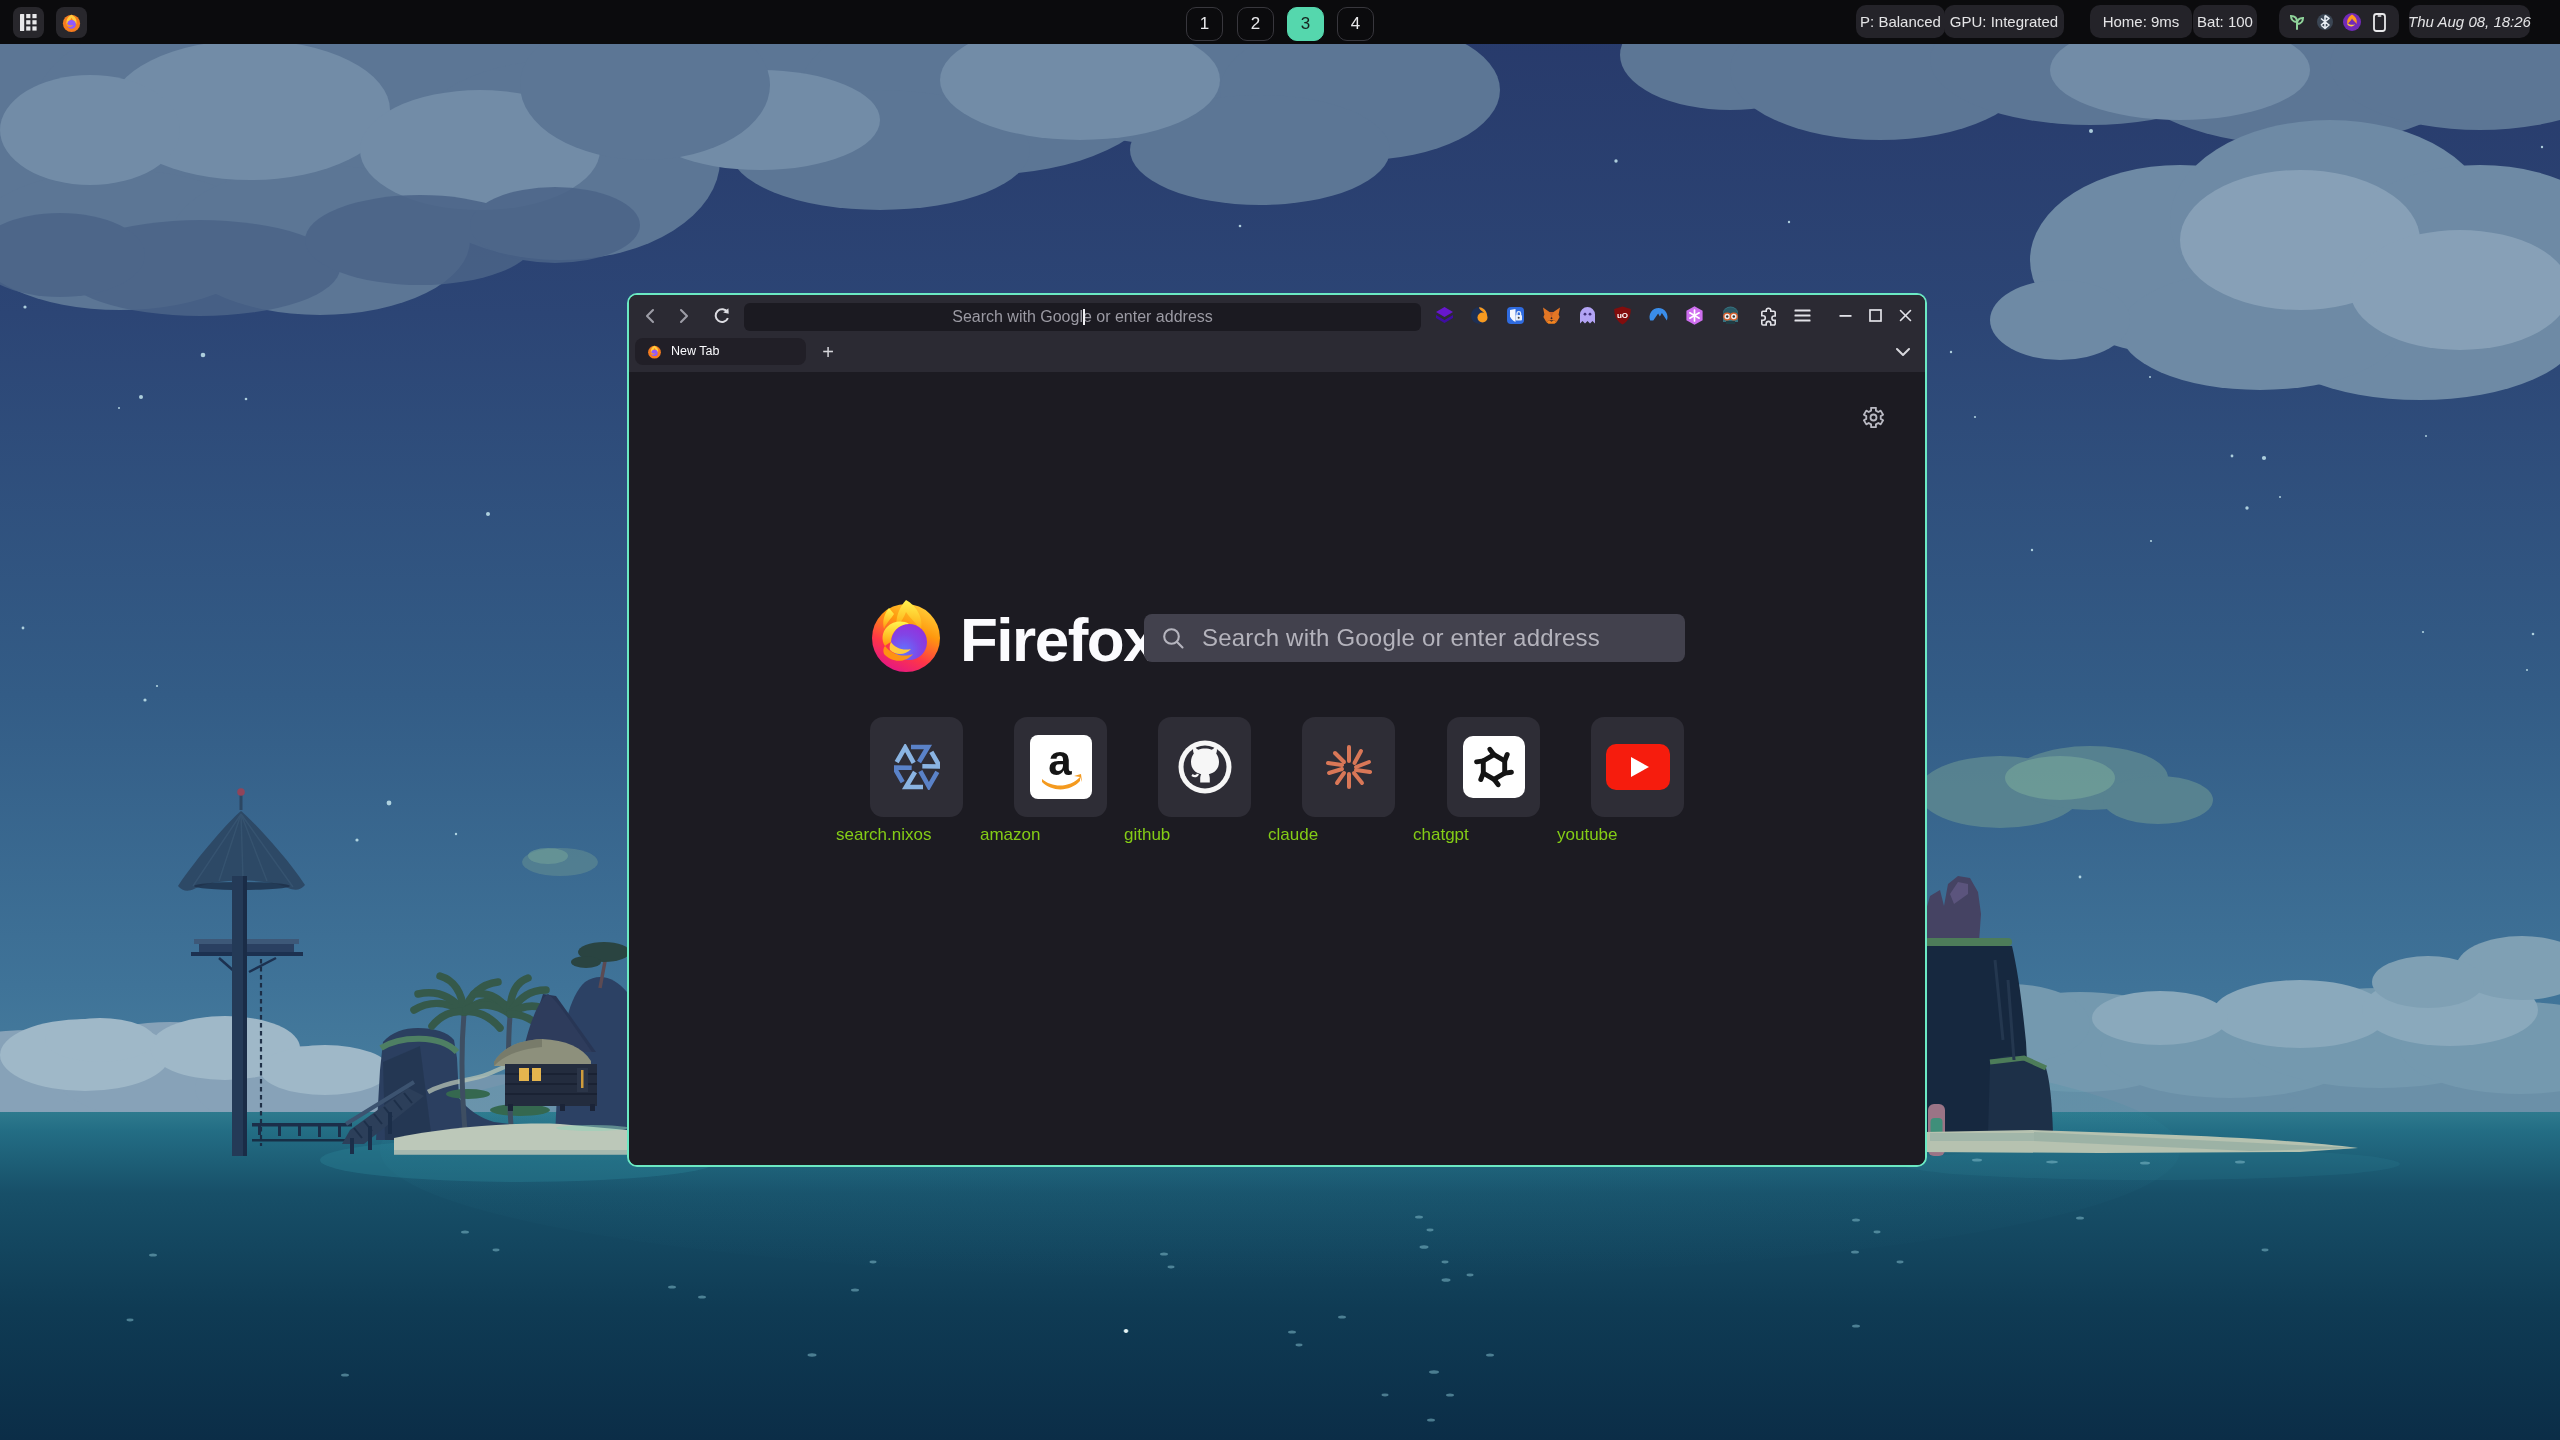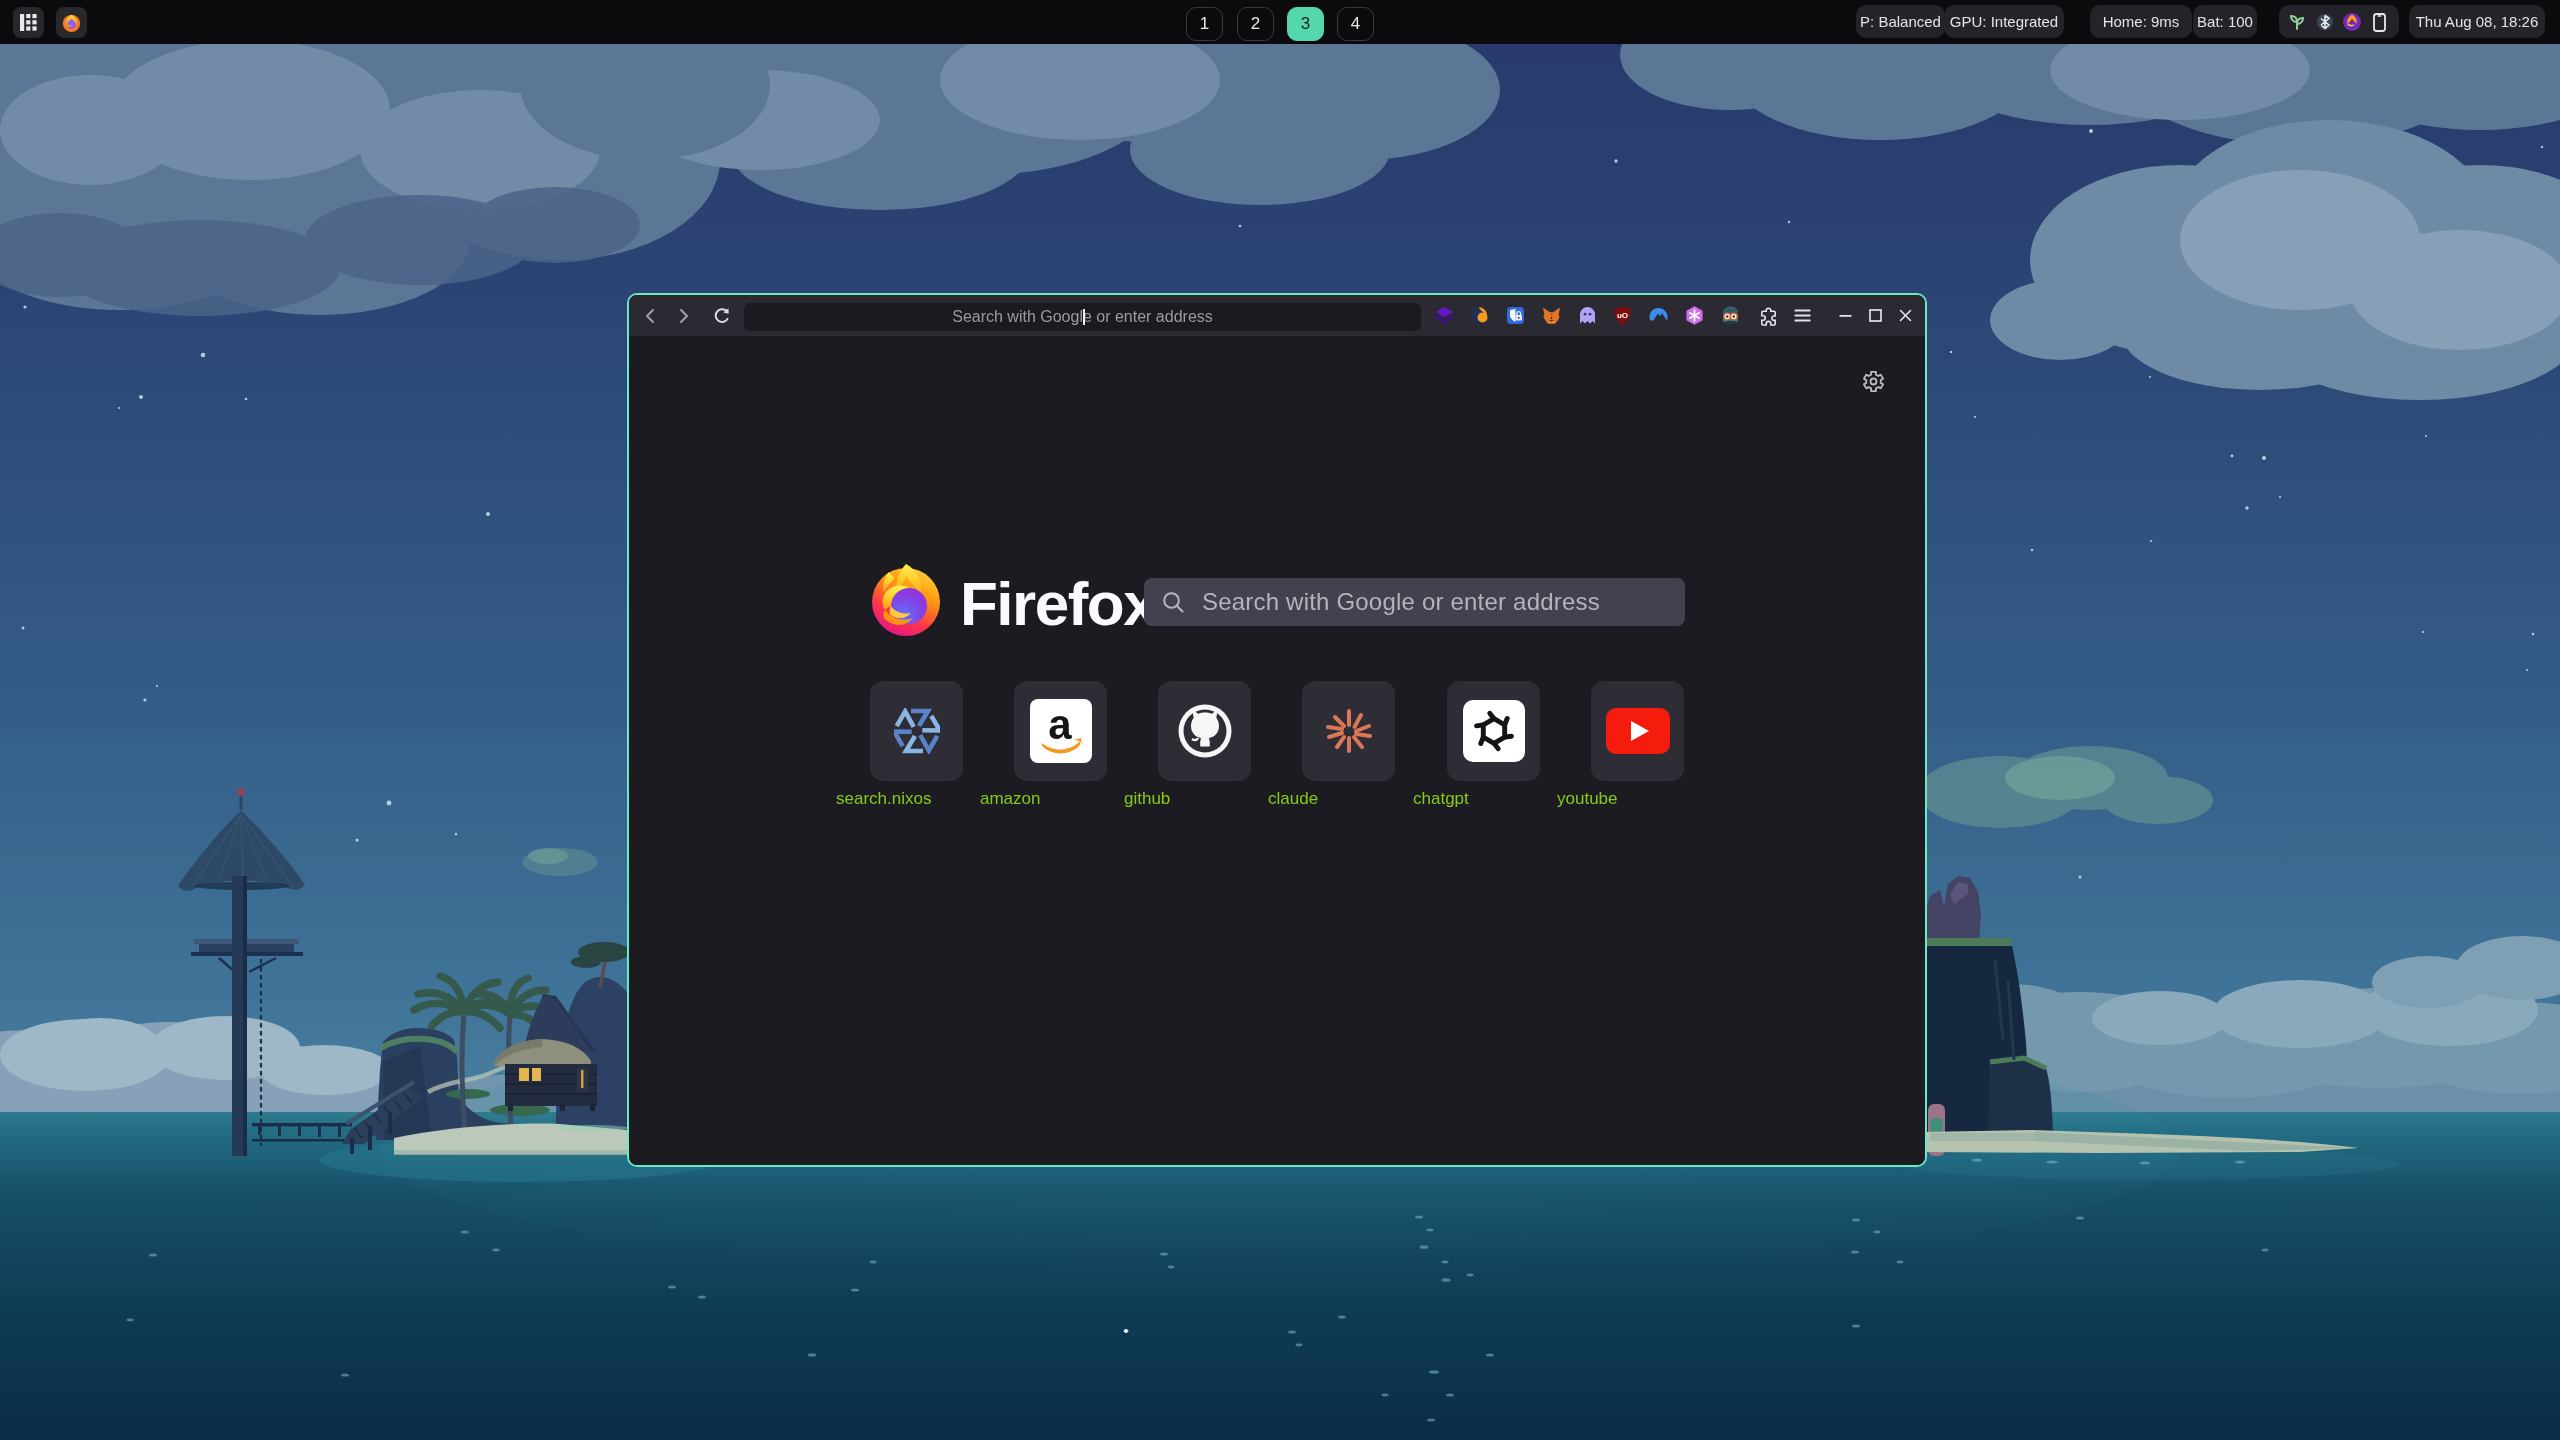--- a/index.html
+++ b/index.html
@@ -402,21 +402,21 @@
     <g stroke="#e8eef5" stroke-width="1.6" fill="none" stroke-linejoin="round">
       <path d="M36,4.5 L36,17.5 L40,14 L32,7.5 M36,17.5 L32,14 M36,4.5 L40,7.5 L32,14"></path>
     </g>
     <circle cx="63" cy="11" r="9" fill="#722ab8"></circle>
     <path d="M63,3.5 C59,6 57.5,9.5 58.5,13 C60.5,10.5 62,9.8 63,7.5 C64,9.8 66.5,10.8 67.5,13 C68.7,8.5 66.5,5.5 63,3.5 Z" fill="#ff9a1f"></path>
     <path d="M58.5,12 C60.5,14 63.5,14.3 66,13.3 C64.5,16 61,16 58.5,14 Z" fill="#ffcb3d"></path>
     <rect x="85" y="3" width="11" height="17" rx="2.5" fill="none" stroke="#e9e9eb" stroke-width="1.8"></rect>
     <rect x="88.5" y="4.2" width="4" height="1.6" rx="0.8" fill="#e9e9eb"></rect>
   </svg>
 </div>
-<div class="pill" style="left:2409px; width:136px;">Thu Aug 08, 18:26</div>
+<div class="pill" style="left:2409px; width:121px;font-style:italic;">Thu Aug 08, 18:26</div>
 </div>
 <div id="fxwin">
   <div id="toolbar">
 <svg style="position:absolute;left:11px;top:10px" width="92" height="22" viewBox="0 0 92 22">
   <g stroke="#9c9ca6" stroke-width="2.1" fill="none" stroke-linecap="round" stroke-linejoin="round">
     <path d="M13,5 L7,11 L13,17"></path>
     <path d="M41,5 L47,11 L41,17"></path>
   </g>
   <g stroke="#dcdce2" stroke-width="2" fill="none">
     <path d="M87.5,7.2 A6.4,6.4 0 1 0 87.9,13.2"></path>
@@ -520,20 +520,37 @@
   <svg width="13" height="13" viewBox="0 0 13 13">
             <rect x="1" y="1" width="11" height="11" fill="none" stroke="#e2e2e8" stroke-width="1.7"></rect>
           </svg>
 </div>
 <div class="navbtn" style="left:1269px; width:14px;">
   <svg width="13" height="13" viewBox="0 0 13 13">
     <g stroke="#e2e2e8" stroke-width="1.6" stroke-linecap="round">
       <line x1="1.5" y1="1.5" x2="11.5" y2="11.5"></line>
               <line x1="11.5" y1="1.5" x2="1.5" y2="11.5"></line>
     </g>
+  </svg>
+</div>
+  </div>
+  <div id="tabstrip">
+<div id="tab">
+  <svg style="margin-left:11px;" width="17" height="17" viewBox="0 0 24 24">
+    <circle cx="12" cy="13" r="9" fill="#f57c1f"></circle>
+    <path d="M12,4 C8,6 6,10 7,14 C9,11 11,10 12,7 C13,10 16,11 17,14 C18,9 16,6 12,4 Z" fill="#ffcb3d"></path>
+    <circle cx="12" cy="14" r="4.5" fill="#9059ff"></circle>
+    <path d="M7,13 C9,15 11,15.5 14,14.5 C12,17 9,17 7,15 Z" fill="#ff9a1f"></path>
+  </svg>
+  <span style="margin-left:8px;">New Tab</span>
+</div>
+<div style="position:absolute; left:184px; top:1px; width:30px; height:30px; display:flex; align-items:center; justify-content:center; color:#d7d7dc; font-size:20px; font-weight:300;">+</div>
+<div style="position:absolute; left:1264px; top:6px;">
+  <svg width="20" height="20" viewBox="0 0 20 20">
+    <path d="M4,7 L10,13 L16,7" stroke="#d7d7dc" stroke-width="2" fill="none" stroke-linecap="round" stroke-linejoin="round"></path>
   </svg>
 </div>
   </div>
   <div id="content">
 <svg style="position:absolute; left:1234px; top:35px;" width="21" height="21" viewBox="-10.5 -10.5 21 21">
   <path d="M-2.4,-9.7 L2.4,-9.7 L2.4,-6.9 L4.8,-5.5 L7.2,-6.9 L9.6,-2.8 L7.2,-1.4 L7.2,1.4 L9.6,2.8 L7.2,6.9 L4.8,5.5 L2.4,6.9 L2.4,9.7 L-2.4,9.7 L-2.4,6.9 L-4.8,5.5 L-7.2,6.9 L-9.6,2.8 L-7.2,1.4 L-7.2,-1.4 L-9.6,-2.8 L-7.2,-6.9 L-4.8,-5.5 L-2.4,-6.9 Z" fill="none" stroke="#b9b9c2" stroke-width="1.8" stroke-linejoin="round"></path>
   <circle cx="0" cy="0" r="3" fill="none" stroke="#b9b9c2" stroke-width="1.8"></circle>
 </svg>
 <svg id="ntlogo" width="78" height="78" viewBox="0 0 78 78">
   <defs>

